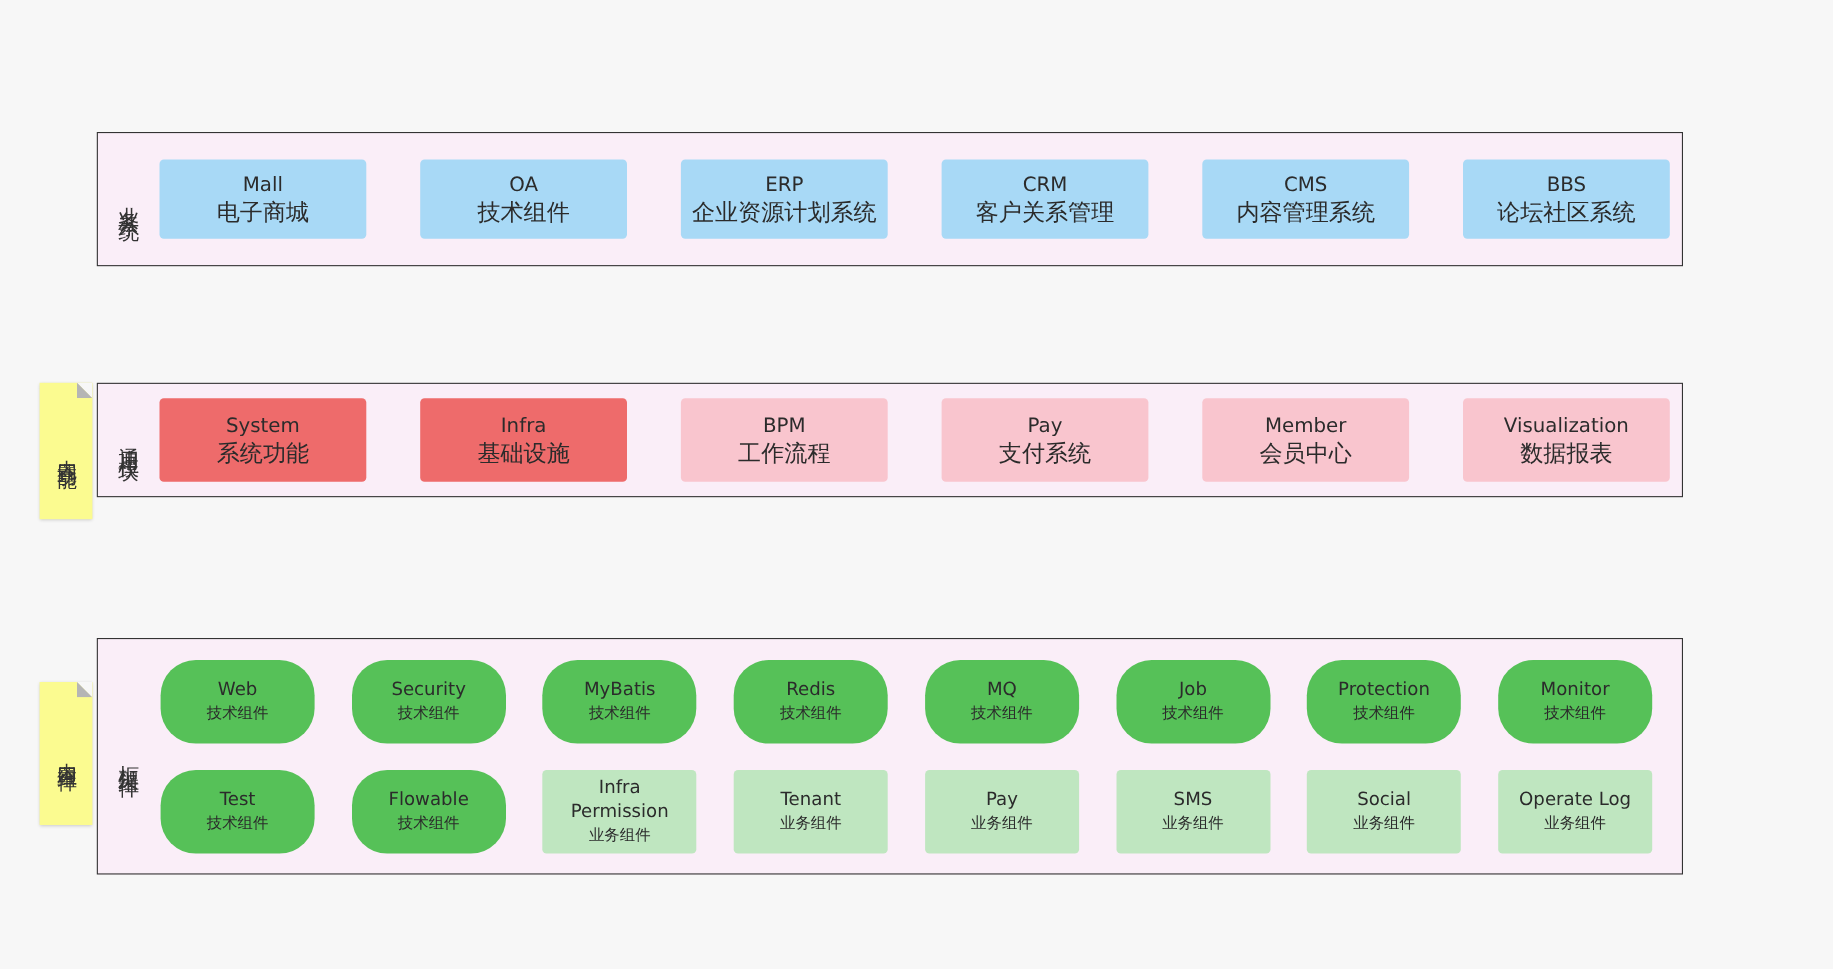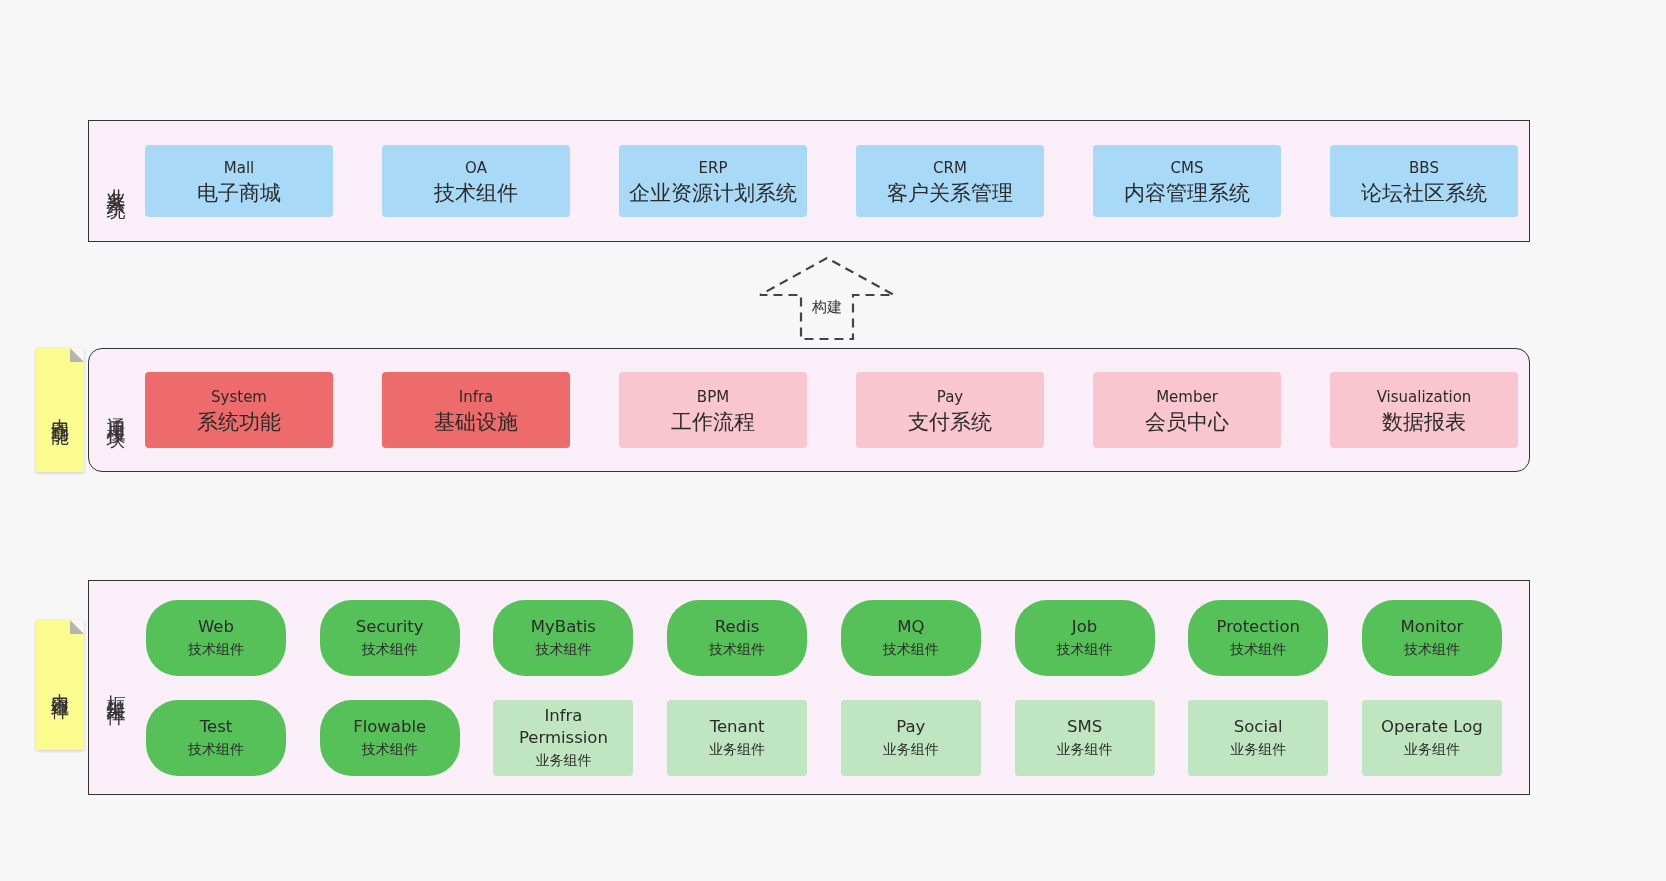--- a/index.html
+++ b/index.html
@@ -14,32 +14,32 @@
     --sticky-bg:#fbfb90;
     --text:#2b2b2b;
   }
   html,body{margin:0;padding:0;background:var(--page-bg);}
   body{font-family:"DejaVu Sans","Liberation Sans",sans-serif;color:var(--text);}
   .canvas{position:relative;width:1666px;height:881px;background:var(--page-bg);overflow:hidden;}
 
   .panel{position:absolute;left:88px;width:1442px;background:var(--section-bg);
          border:1.6px solid var(--section-border);box-sizing:border-box;display:flex;}
   #panel-business{top:120px;height:122px;}
-  #panel-modules{top:348px;height:124px;border-radius:14px;}
+  #panel-modules{top:348px;height:104px;}
   #panel-components{top:580px;height:215px;}
 
   .panel-label{width:56px;flex:0 0 56px;display:flex;align-items:center;justify-content:center;}
   .vtext{writing-mode:vertical-rl;text-orientation:upright;letter-spacing:4px;font-size:19px;color:#333;}
 
   .boxes-row{flex:1;display:flex;align-items:center;gap:49px;padding-right:13px;box-sizing:border-box;}
   .box{width:188px;display:flex;flex-direction:column;align-items:center;justify-content:center;
        text-align:center;border-radius:4px;line-height:25px;}
   .box-h72{height:72px;}
   .box-h76{height:76px;}
-  .box-title{font-size:15px;color:var(--text);}
+  .box-title{font-size:18px;color:var(--text);}
   .box-sub{font-size:21px;color:var(--text);}
   .blue{background:var(--blue-box);}
   .red{background:var(--red-box);}
   .pink{background:var(--pink-box);}
 
   .boxes-grid{flex:1;display:grid;grid-template-columns:repeat(8,140px);justify-content:space-between;
               row-gap:24px;padding:0 27px 0 1px;box-sizing:border-box;align-content:center;}
   .box-sm{width:140px;height:76px;display:flex;flex-direction:column;align-items:center;justify-content:center;
           text-align:center;border-radius:4px;line-height:22px;padding:0 6px;box-sizing:border-box;}
   .box-sm .box-title{font-size:16.5px;}
@@ -94,26 +94,20 @@
         <div class="box-title">CMS</div>
         <div class="box-sub">内容管理系统</div>
       </div>
       <div class="box box-h72 blue">
         <div class="box-title">BBS</div>
         <div class="box-sub">论坛社区系统</div>
       </div>
     </div>
   </section>
 
-  <div class="arrow" id="arrow-build">
-    <svg width="140" height="88" viewBox="0 0 140 88">
-      <path d="M70,3 L3,40 L44,40 L44,84 L96,84 L96,40 L137,40 Z" fill="none" stroke="#444" stroke-width="2.2" stroke-dasharray="9 6" stroke-linejoin="miter"></path>
-    </svg>
-    <span class="arrow-label">构建</span>
-  </div>
 
   <div class="sticky" id="sticky-modules">
     <span class="vtext">内置功能</span>
     <span class="fold-cut"></span>
     <span class="fold-flap"></span>
   </div>
 
   <section class="panel" id="panel-modules">
     <div class="panel-label">
       <span class="vtext">通用模块</span>

